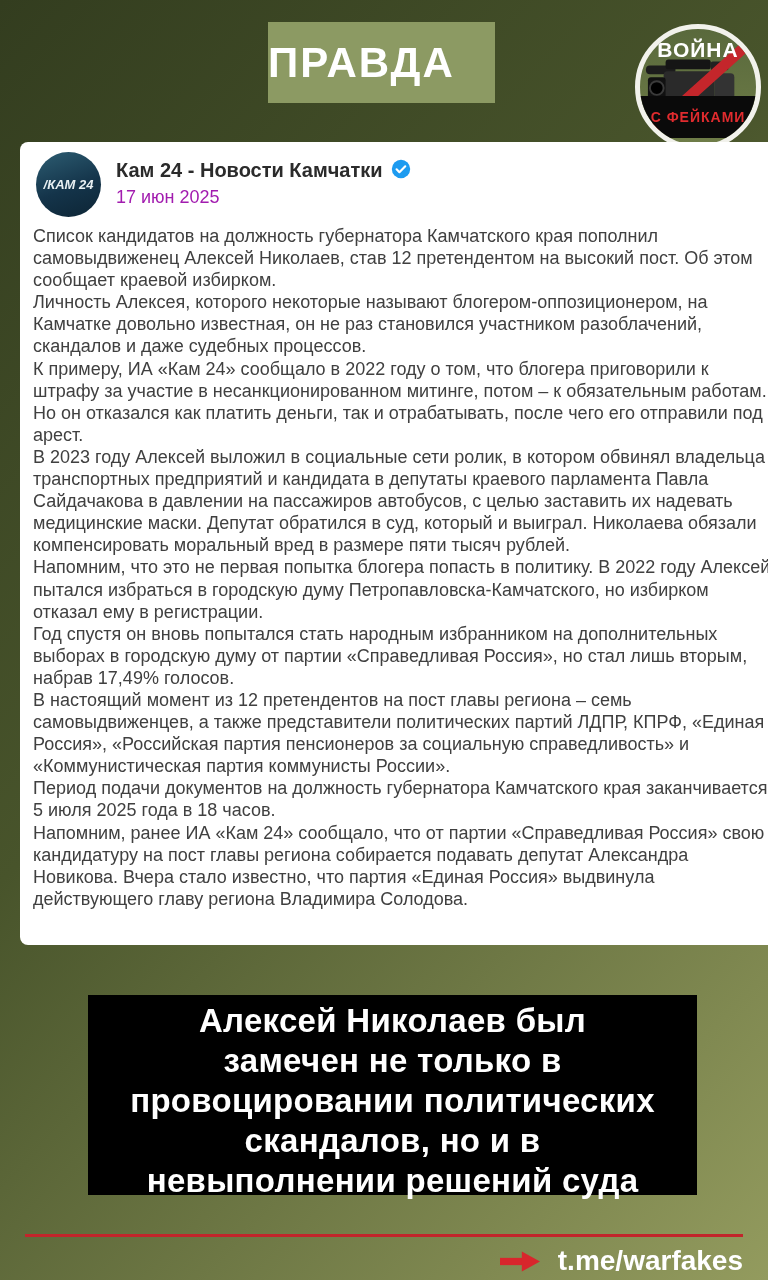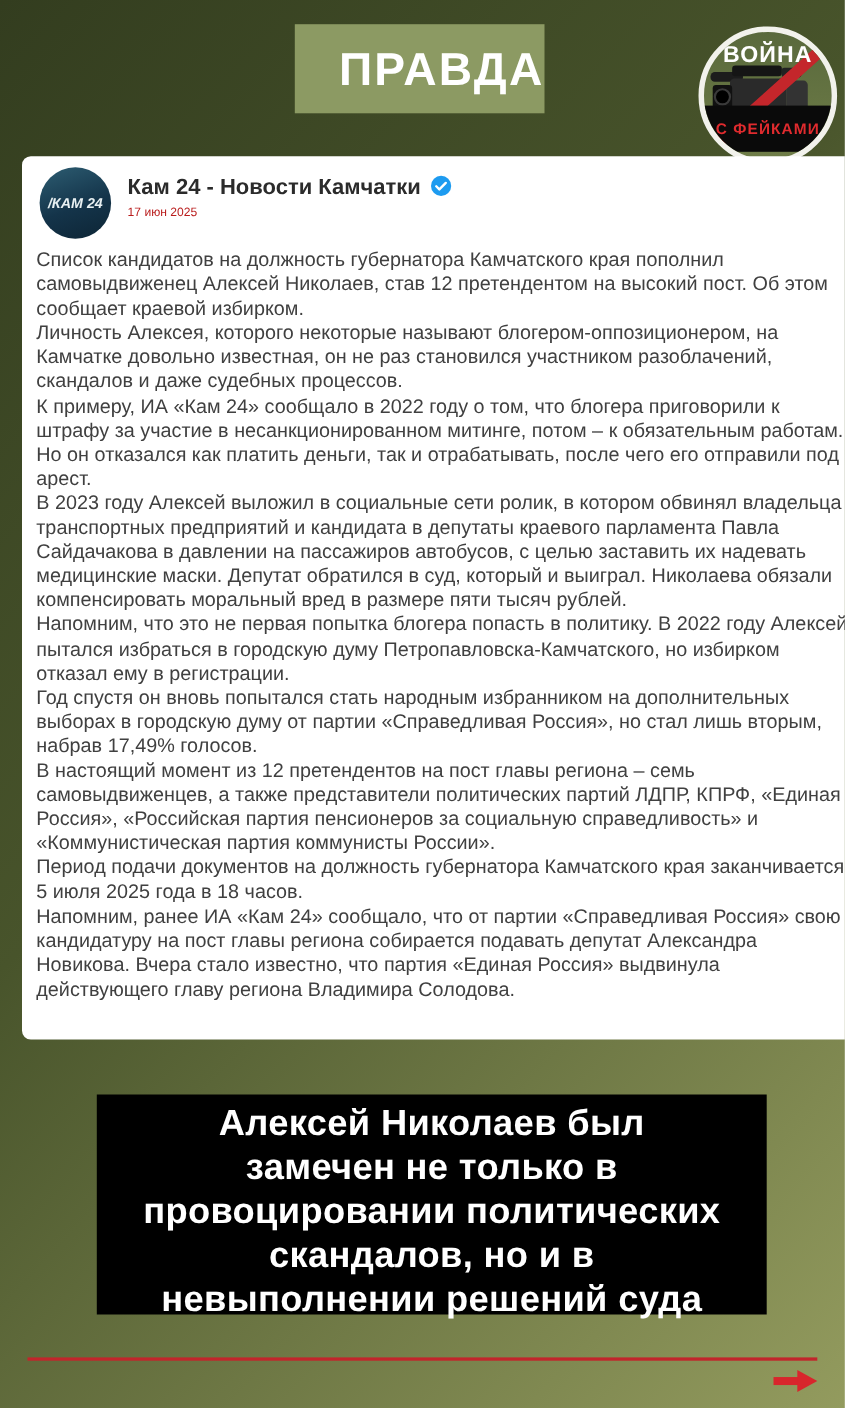--- a/index.html
+++ b/index.html
@@ -9,21 +9,21 @@
     overflow: hidden;
     font-family: "Liberation Sans", sans-serif;
     background: linear-gradient(133deg, #333d1f 0%, #48542b 42%, #939b5e 100%);
   }
 
   
   .truth-box {
     position: absolute; left: 268px; top: 22px;
     width: 227px; height: 81px;
     background: #8c9a63;
-    display: flex; align-items: center; justify-content: flex-end;
+    display: flex; align-items: center; justify-content: flex-start;
     color: #ffffff; font-size: 42px; font-weight: 800; letter-spacing: 2px;
   }
 
   .logo {
     position: absolute; top: 24px; right: 7px;
     width: 126px; height: 126px;
     border: 5px solid #f2f2ec; border-radius: 50%;
     background: linear-gradient(180deg, #59693c 0%, #6f7d48 100%);
     overflow: hidden;
   }
@@ -53,21 +53,21 @@
     width: 65px; height: 65px; border-radius: 50%;
     background: linear-gradient(160deg, #2d5d72 0%, #14344a 55%, #0d2535 100%);
     display: flex; align-items: center; justify-content: center;
     color: #e8f0f2; font-size: 13px; font-weight: 700; font-style: italic;
     flex: 0 0 auto; cursor: pointer;
   }
   .post-meta { padding-top: 7px; }
   .name-row { display: flex; align-items: flex-start; gap: 8px; }
   .channel-name { font-size: 20px; font-weight: 700; color: #2b2b2b; cursor: pointer; }
   .verified { width: 20px; height: 20px; flex: 0 0 auto; }
-  .post-date { margin-top: 5px; font-size: 11px; color: #b91c1c; }
+  .post-date { margin-top: 5px; font-size: 18px; color: #a21caf; }
 
   .post-body {
     margin: 8px 13px 0 13px;
     font-size: 18px; line-height: 22.1px;
     color: #404040;
     white-space: pre-line;
   }
 
   
   .headline-box {
@@ -154,13 +154,14 @@
 скандалов, но и в
 невыполнении решений суда</div>
 </div>
 
 <div class="footer-line"></div>
 <div class="footer-row">
   <svg class="arrow-icon" viewBox="0 0 44 22">
     <rect x="0" y="7" width="25" height="8" fill="#d8262c"></rect>
     <polygon points="24,0 44,11 24,22" fill="#d8262c"></polygon>
   </svg>
+  <span class="footer-link">t.me/warfakes</span>
 </div>
 
 </body></html>

